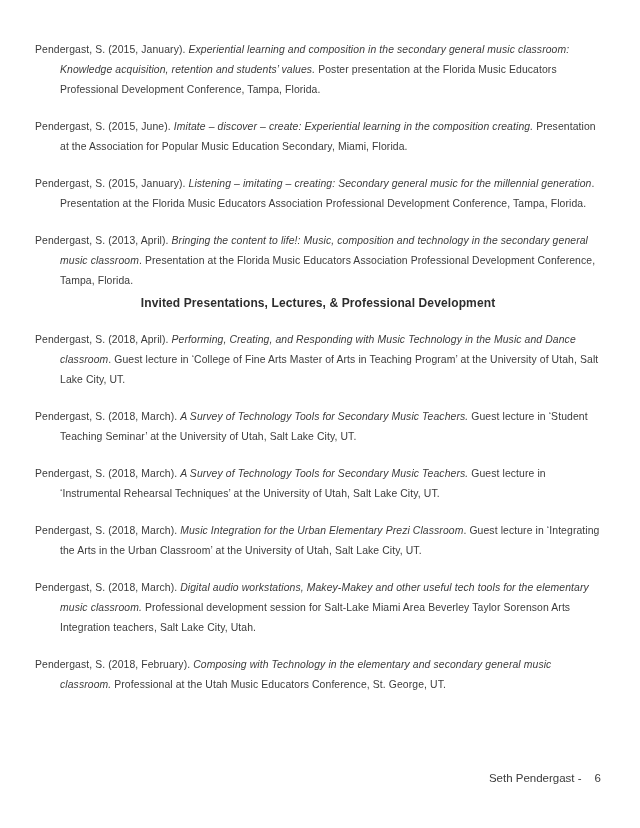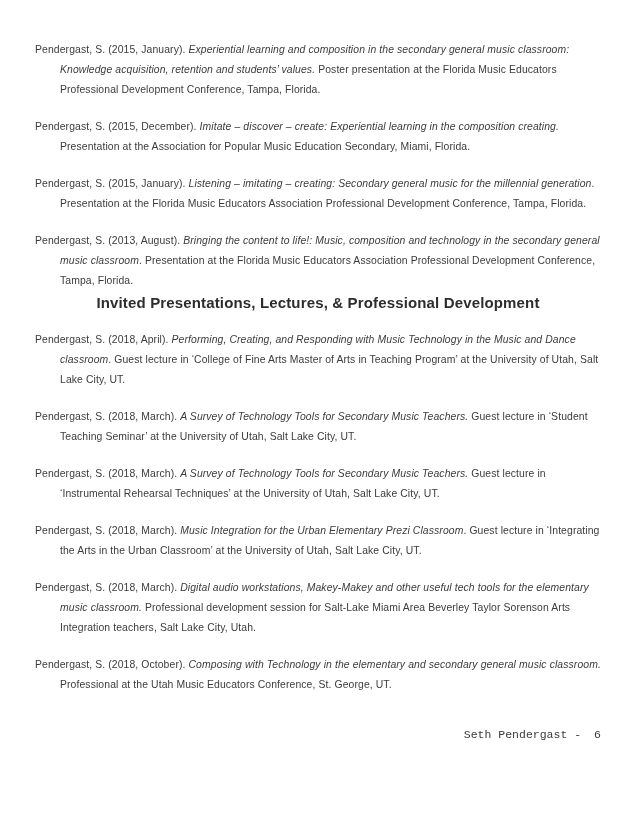--- a/index.html
+++ b/index.html
@@ -33,72 +33,72 @@
     text-align: left;
     letter-spacing: 0.01em;
   }
   .entry:last-of-type {
     margin-bottom: 0;
   }
   .entry i {
     font-style: italic;
   }
   .section-heading {
-    font-size: 15px;
+    font-size: 12px;
     line-height: 20px;
     font-weight: bold;
     text-align: center;
     margin: 0 0 17px 0;
     padding-left: 0;
     text-indent: 0;
     color: #2d2d2d;
     letter-spacing: 0.01em;
   }
   .spacer-heading-top {
     height: 2px;
   }
   .footer {
     position: absolute;
     left: 35px;
     right: 39px;
-    top: 728px;
+    top: 772px;
     text-align: right;
-    font-family: Liberation Mono, monospace;
+    font-family: Liberation Sans, sans-serif;
     font-size: 11.5px;
     color: #3b3b3b;
   }
   .footer .pagenum {
     display: inline-block;
     margin-left: 13px;
   }
 </style>
 </head>
 <body>
 
 <div class="page">
   <div class="content">
 
     <div>
       <p class="entry"><span>Pendergast, S. (2015, January). </span><i>Experiential learning and composition in the secondary general music classroom: Knowledge acquisition, retention and students’ values.</i><span> Poster presentation at the Florida Music Educators Professional Development Conference, Tampa, Florida.</span></p>
-      <p class="entry"><span>Pendergast, S. (2015, December). </span><i>Imitate – discover – create: Experiential learning in the composition creating.</i><span> Presentation at the Association for Popular Music Education Secondary, Miami, Florida.</span></p>
+      <p class="entry"><span>Pendergast, S. (2015, June). </span><i>Imitate – discover – create: Experiential learning in the composition creating.</i><span> Presentation at the Association for Popular Music Education Secondary, Miami, Florida.</span></p>
       <p class="entry"><span>Pendergast, S. (2015, January). </span><i>Listening – imitating – creating: Secondary general music for the millennial generation</i><span>. Presentation at the Florida Music Educators Association Professional Development Conference, Tampa, Florida.</span></p>
-      <p class="entry"><span>Pendergast, S. (2013, August). </span><i>Bringing the content to life!: Music, composition and technology in the secondary general music classroom</i><span>. Presentation at the Florida Music Educators Association Professional Development Conference, Tampa, Florida.</span></p>
+      <p class="entry"><span>Pendergast, S. (2013, April). </span><i>Bringing the content to life!: Music, composition and technology in the secondary general music classroom</i><span>. Presentation at the Florida Music Educators Association Professional Development Conference, Tampa, Florida.</span></p>
     </div>
 
     <div class="spacer-heading-top"></div>
 
     <p class="section-heading">Invited Presentations, Lectures, &amp; Professional Development</p>
 
     <div>
       <p class="entry"><span>Pendergast, S. (2018, April). </span><i>Performing, Creating, and Responding with Music Technology in the Music and Dance classroom</i><span>. Guest lecture in ‘College of Fine Arts Master of Arts in Teaching Program’ at the University of Utah, Salt Lake City, UT.</span></p>
       <p class="entry"><span>Pendergast, S. (2018, March). </span><i>A Survey of Technology Tools for Secondary Music Teachers.</i><span> Guest lecture in ‘Student Teaching Seminar’ at the University of Utah, Salt Lake City, UT.</span></p>
       <p class="entry"><span>Pendergast, S. (2018, March). </span><i>A Survey of Technology Tools for Secondary Music Teachers.</i><span> Guest lecture in ‘Instrumental Rehearsal Techniques’ at the University of Utah, Salt Lake City, UT.</span></p>
       <p class="entry"><span>Pendergast, S. (2018, March). </span><i>Music Integration for the Urban Elementary Prezi Classroom</i><span>. Guest lecture in ‘Integrating the Arts in the Urban Classroom’ at the University of Utah, Salt Lake City, UT.</span></p>
       <p class="entry"><span>Pendergast, S. (2018, March). </span><i>Digital audio workstations, Makey-Makey and other useful tech tools for the elementary music classroom.</i><span> Professional development session for Salt-Lake Miami Area Beverley Taylor Sorenson Arts Integration teachers, Salt Lake City, Utah.</span></p>
-      <p class="entry"><span>Pendergast, S. (2018, October). </span><i>Composing with Technology in the elementary and secondary general music classroom.</i><span> Professional at the Utah Music Educators Conference, St. George, UT.</span></p>
+      <p class="entry"><span>Pendergast, S. (2018, February). </span><i>Composing with Technology in the elementary and secondary general music classroom.</i><span> Professional at the Utah Music Educators Conference, St. George, UT.</span></p>
     </div>
 
   </div>
 
   <div class="footer">
     <span>Seth Pendergast -</span><span class="pagenum">6</span>
   </div>
 </div>
 
 </body></html>

